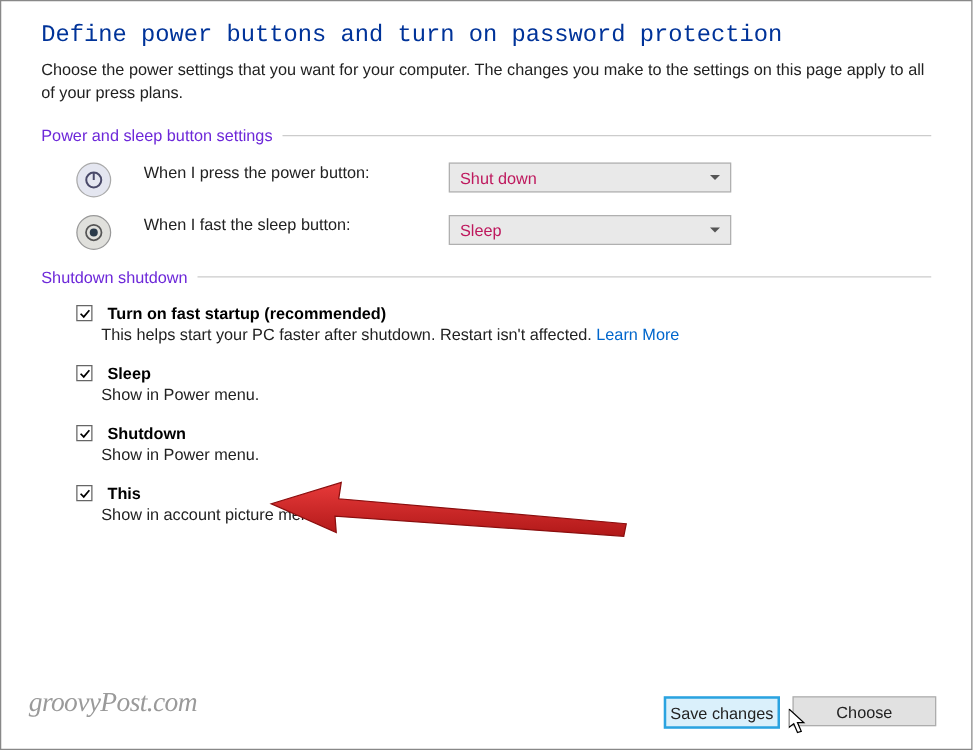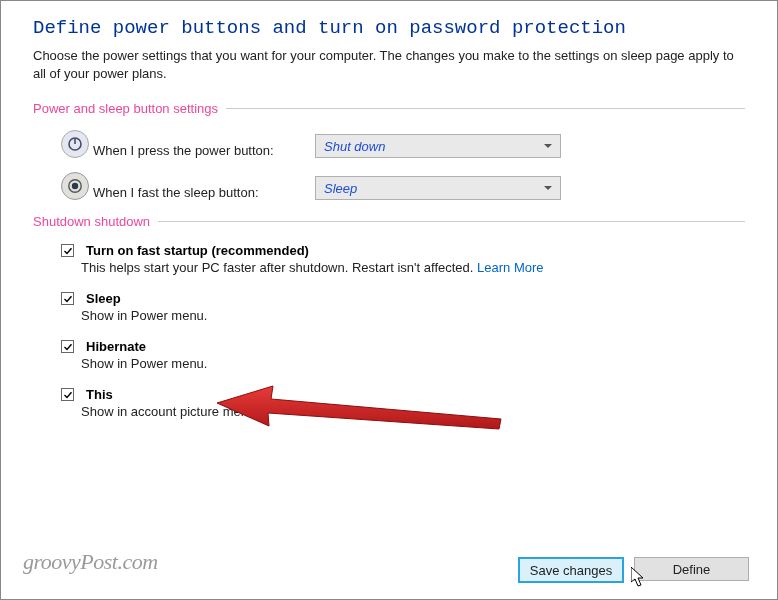--- a/index.html
+++ b/index.html
@@ -24,68 +24,67 @@
       font-family: Liberation Mono, monospace;
     }
     .description {
       font-size: 13px;
       color: #222;
       line-height: 1.4;
       margin: 0 0 18px 0;
     }
     .section-header {
       font-size: 13px;
-      color: #ec4899;
+      color: #6d28d9;
       display: flex;
       align-items: center;
       gap: 8px;
       margin-bottom: 14px;
       white-space: nowrap;
     }
     .section-header::after {
       content: '';
       flex: 1;
       height: 1px;
       background: #ccc;
     }
     .setting-row {
       display: flex;
-      align-items: flex-end;
-      gap: 4px;
+      align-items: flex-start;
+      gap: 26px;
       margin-bottom: 14px;
       margin-left: 28px;
     }
     .icon-circle {
       width: 28px;
       height: 28px;
       border-radius: 50%;
       display: flex;
       align-items: center;
       justify-content: center;
       flex-shrink: 0;
     }
     .power-icon-bg { background: #e4e6f0; border: 1px solid #aaa; }
     .sleep-icon-bg { background: #e0e0dc; border: 1px solid #999; }
     .label-text {
       font-size: 13px;
       color: #222;
       width: 218px;
     }
     .dropdown {
-      width: 246px;
+      width: 226px;
       height: 24px;
       font-size: 13px;
       background: #e9e9e9;
       border: 1px solid #b0b0b0;
       padding: 2px 22px 2px 8px;
       display: flex;
       align-items: center;
       position: relative;
-      color: #1d4ed8;
-      font-style: italic;
+      color: #be185d;
     }
     .dropdown::after {
       content: '';
       position: absolute;
       right: 8px;
       top: 9px;
       width: 0;
       height: 0;
       border-left: 4px solid transparent;
       border-right: 4px solid transparent;
@@ -141,21 +140,21 @@
       display: flex;
       align-items: center;
       justify-content: center;
       background: #e1e1e1;
       border: 1px solid #adadad;
       color: #222;
     }
     .btn-primary {
       background: #daf0fb;
       border: 2px solid #2aa3e0;
-      width: 106px;
+      width: 93px;
       height: 26px;
     }
     .watermark {
       position: absolute;
       bottom: 24px;
       left: 22px;
       font-size: 22px;
       font-style: italic;
       color: #9a9a9a;
       font-family: 'Times New Roman', serif;
@@ -173,21 +172,21 @@
       right: 130px;
       pointer-events: none;
     }
   </style>
 </head>
 <body>
 
 <div class="panel">
 
   <h1 class="title">Define power buttons and turn on password protection</h1>
-  <p class="description">Choose the power settings that you want for your computer. The changes you make to the settings on sleep page apply to all of your power plans.</p>
+  <p class="description">Choose the power settings that you want for your computer. The changes you make to the settings on this page apply to all of your press plans.</p>
 
   <div class="section-header">
     <span>Power and sleep button settings</span>
   </div>
 
   <div class="setting-row">
     <div class="icon-circle power-icon-bg">
       <svg width="16" height="16" viewBox="0 0 16 16">
           <circle cx="8" cy="8" r="6" fill="none" stroke="#4a4a6a" stroke-width="1.6"></circle>
           <line x1="8" y1="2.2" x2="8" y2="8" stroke="#4a4a6a" stroke-width="1.6"></line>
@@ -242,21 +241,21 @@
     <div class="checkbox-sub">Show in Power menu.</div>
   </div>
 
   <div class="checkbox-row">
     <div class="checkbox-line">
       <span class="chk">
           <svg viewBox="0 0 10 10">
             <path d="M1.5 5 L4 7.5 L8.5 2.2" fill="none" stroke="#000" stroke-width="1.4"></path>
           </svg>
         </span>
-      <span class="checkbox-label">Hibernate</span>
+      <span class="checkbox-label">Shutdown</span>
     </div>
     <div class="checkbox-sub">Show in Power menu.</div>
   </div>
 
   <div class="checkbox-row">
     <div class="checkbox-line">
       <span class="chk">
           <svg viewBox="0 0 10 10">
             <path d="M1.5 5 L4 7.5 L8.5 2.2" fill="none" stroke="#000" stroke-width="1.4"></path>
           </svg>
@@ -273,20 +272,20 @@
     <linearGradient id="ag" x1="0" y1="0" x2="0" y2="1">
       <stop offset="0%" stop-color="#e83a3a"></stop>
       <stop offset="100%" stop-color="#b01818"></stop>
     </linearGradient>
   </defs>
   <path d="M 290 48 L 60 28 L 62 15 L 6 32 L 58 55 L 57 42 L 288 58 Z" fill="url(#ag)" stroke="#8a0e0e" stroke-width="1"></path>
 </svg>
 
 <div class="button-bar">
   <div class="btn btn-primary">Save changes</div>
-  <div class="btn">Define</div>
+  <div class="btn">Choose</div>
 </div>
 
 <svg class="cursor" width="16" height="22" viewBox="0 0 16 22">
   <path d="M0 0 L0 15 L4 12 L7 19 L10 18 L7 11 L12 11 Z" fill="#fff" stroke="#000" stroke-width="1"></path>
 </svg>
 
 <div class="watermark">groovyPost.com</div>
 
 </body></html>

